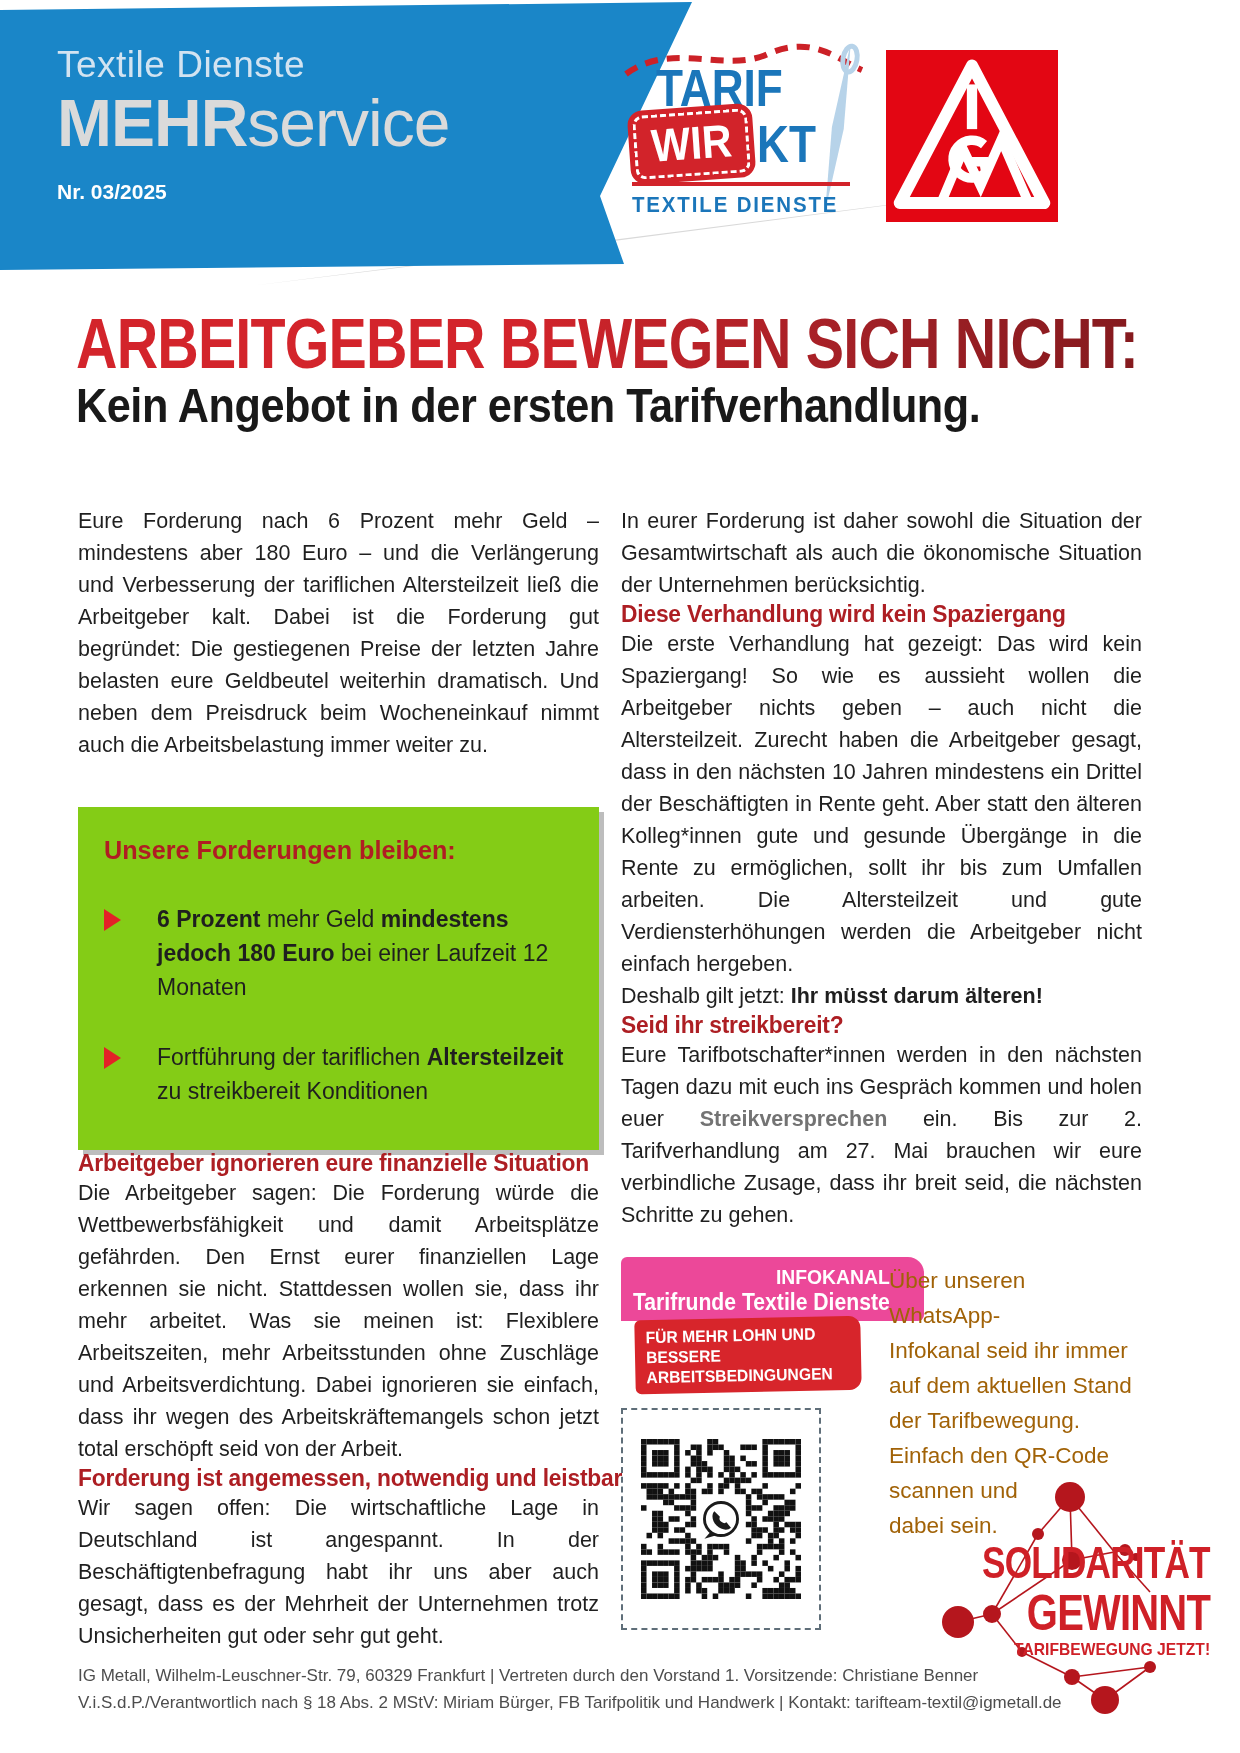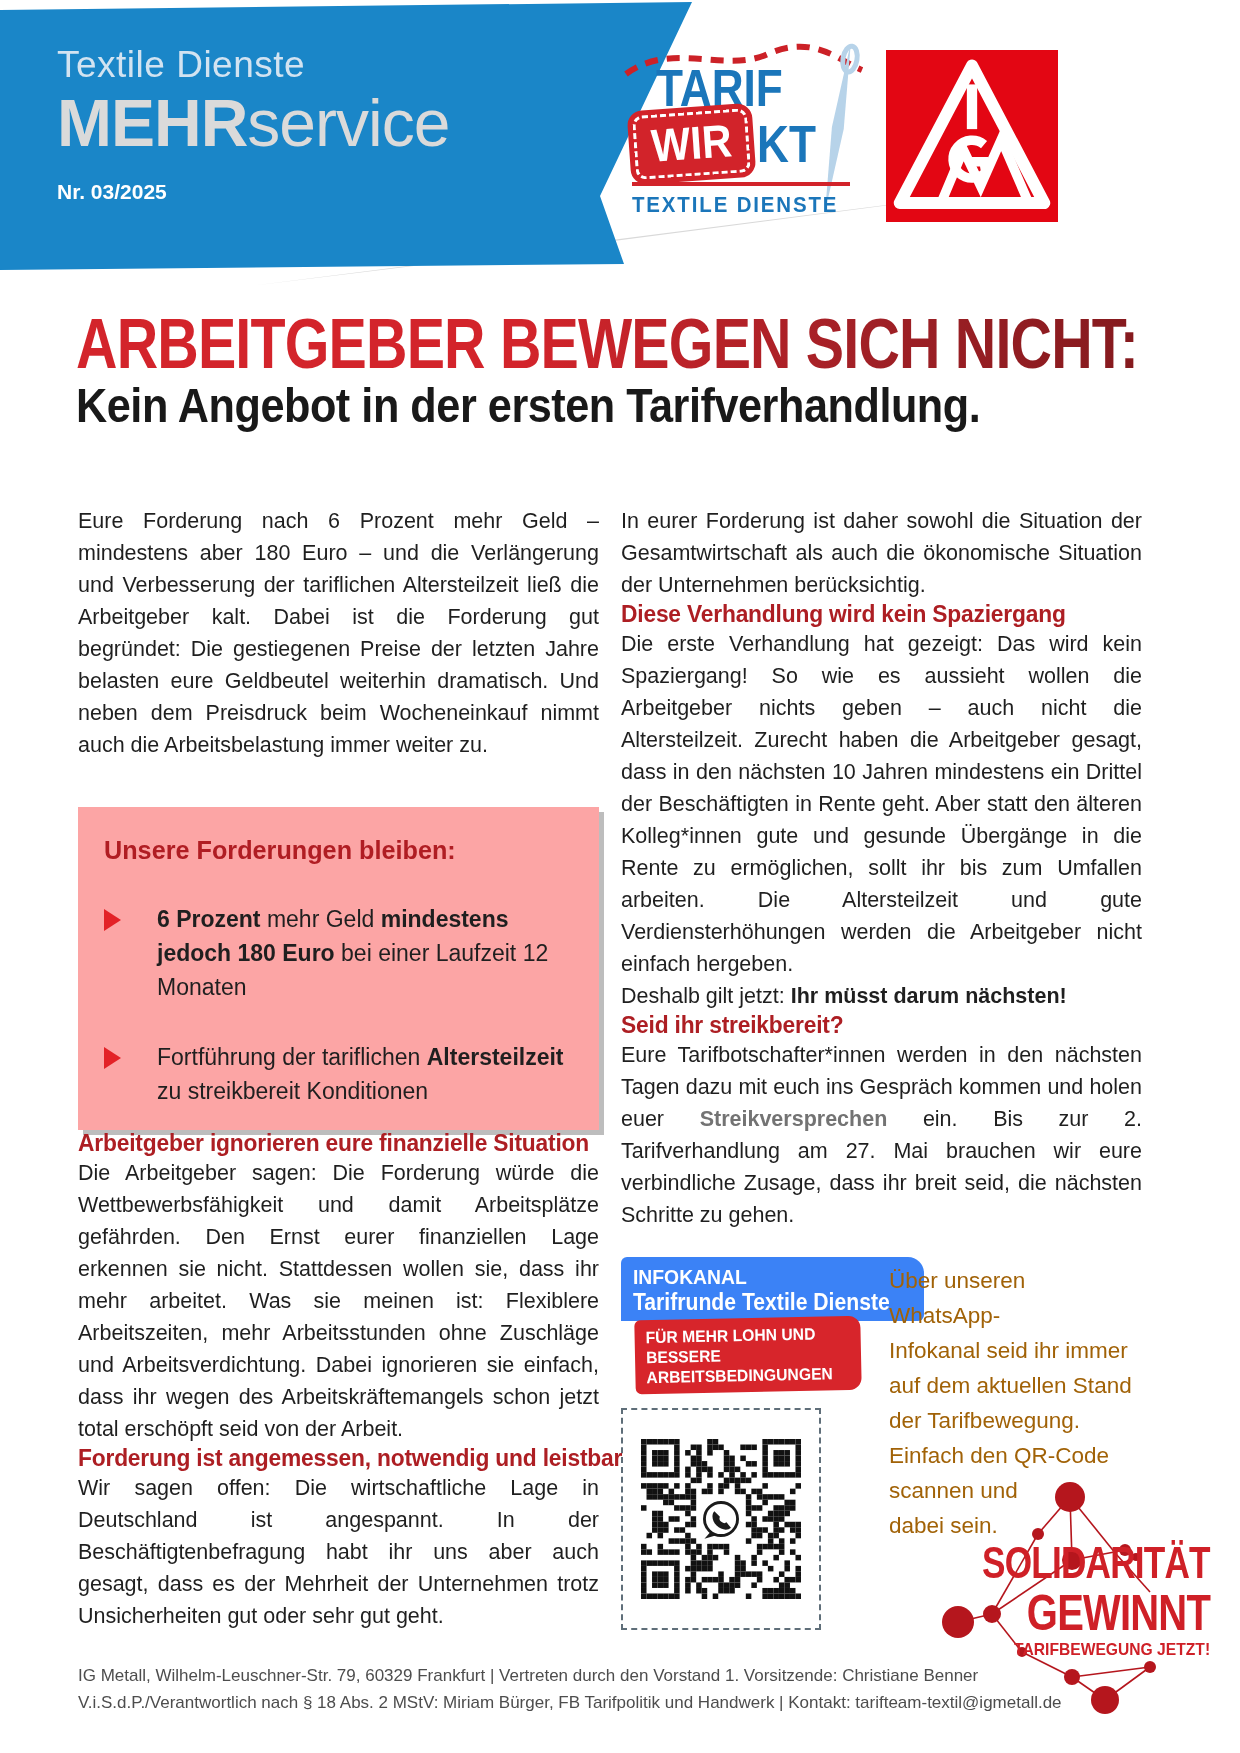--- a/index.html
+++ b/index.html
@@ -38,42 +38,42 @@
 
   
   .cols{position:absolute;left:78px;top:505px;width:1084px;display:flex;gap:22px;}
   .col{width:521px;}
   .col p{margin:0;font-size:21.5px;line-height:32px;text-align:justify;color:#1f1f1f;}
   .b{font-weight:700;}
   .red-b{font-weight:700;color:#737373;}
   h3.sub{margin:0;font-size:23.5px;font-weight:700;color:#ad1e23;letter-spacing:-0.2px;transform:scaleX(.97);transform-origin:left;white-space:nowrap;}
 
   
-  .demand-box{margin-top:46px;background:#fca5a5;box-shadow:5px 5px 0 #bdbdbd;padding:28px 26px 22px 26px;}
+  .demand-box{margin-top:46px;background:#84cc16;box-shadow:5px 5px 0 #bdbdbd;padding:28px 26px 42px 26px;}
   .demand-box .title{font-size:26px;font-weight:700;color:#b01d23;margin:0 0 28px 0;transform:scaleX(.97);transform-origin:left;}
   .bullet{display:flex;margin-top:36px;}
   .bullet:first-of-type{margin-top:0;}
   .tri{flex:0 0 36px;margin-top:7px;width:0;height:0;border-left:17px solid #e32227;border-top:11px solid transparent;border-bottom:11px solid transparent;}
   .bullet .bt{font-size:23px;line-height:34px;color:#1f1f1f;}
 
   .lh1{margin-top:36px;}
   .lp2{margin-top:8px;}
   .lh2{margin-top:46px;}
   .lp3{margin-top:8px;}
 
   .rh1{margin-top:58px;}
   .rp2{margin-top:8px;}
   .call{margin-top:0;}
   .rh2{margin-top:58px;}
   .rp3{margin-top:8px;}
 
   
   .promo{margin-top:26px;display:flex;}
   .promo-left{width:240px;}
-  .badge-top{display:inline-block;background:#3b82f6;color:#fff;border-radius:6px 16px 6px 0;padding:8px 12px 6px 12px;}
+  .badge-top{display:inline-block;background:#ec4899;color:#fff;border-radius:6px 16px 6px 0;padding:8px 12px 6px 12px;text-align:right;}
   .badge-top .l1{font-size:21px;font-weight:800;line-height:24px;transform:scaleX(.92);transform-origin:left;}
   .badge-top .l2{font-size:23px;font-weight:800;line-height:26px;white-space:nowrap;transform:scaleX(.92);transform-origin:left;}
   .badge-bottom{display:inline-block;background:#d7252b;color:#fff;border-radius:6px 12px 12px 6px;padding:7px 11px;margin-left:14px;margin-top:-3px;transform:rotate(-1.2deg);}
   .badge-bottom .l3{font-size:16.5px;font-weight:800;line-height:20px;white-space:pre-line;transform:scaleX(.95);transform-origin:left;}
   .qr-frame{margin-top:16px;width:196px;height:218px;border:2px dashed #5f6e79;display:flex;align-items:center;justify-content:center;}
   .promo-right{margin-left:28px;padding-top:6px;}
   .wa-text{font-size:22.5px;line-height:35px;color:#a16207;white-space:pre-line;text-align:left;}
 
   
   .solidarity{position:absolute;left:920px;top:1462px;width:300px;height:270px;}
@@ -153,21 +153,21 @@
 
       <h3 class="sub lh2">Forderung ist angemessen, notwendig und leistbar</h3>
       <p class="lp3">Wir sagen offen: Die wirtschaftliche Lage in Deutschland ist angespannt. In der Beschäftigtenbefragung habt ihr uns aber auch gesagt, dass es der Mehrheit der Unternehmen trotz Unsicherheiten gut oder sehr gut geht.</p>
     </div>
 
     <div class="col">
       <p>In eurer Forderung ist daher sowohl die Situation der Gesamtwirtschaft als auch die ökonomische Situation der Unternehmen berücksichtig.</p>
 
       <h3 class="sub rh1">Diese Verhandlung wird kein Spaziergang</h3>
       <p class="rp2">Die erste Verhandlung hat gezeigt: Das wird kein Spaziergang! So wie es aussieht wollen die Arbeitgeber nichts geben – auch nicht die Altersteilzeit. Zurecht haben die Arbeitgeber gesagt, dass in den nächsten 10 Jahren mindestens ein Drittel der Beschäftigten in Rente geht. Aber statt den älteren Kolleg*innen gute und gesunde Übergänge in die Rente zu ermöglichen, sollt ihr bis zum Umfallen arbeiten. Die Altersteilzeit und gute Verdiensterhöhungen werden die Arbeitgeber nicht einfach hergeben.</p>
-      <p class="call"><span>Deshalb gilt jetzt: </span><span class="b">Ihr müsst darum nächsten!</span></p>
+      <p class="call"><span>Deshalb gilt jetzt: </span><span class="b">Ihr müsst darum älteren!</span></p>
 
       <h3 class="sub rh2">Seid ihr streikbereit?</h3>
       <p class="rp3"><span>Eure Tarifbotschafter*innen werden in den nächsten Tagen dazu mit euch ins Gespräch kommen und holen euer </span><span class="red-b">Streikversprechen</span><span> ein. Bis zur 2. Tarifverhandlung am 27. Mai brauchen wir eure verbindliche Zusage, dass ihr breit seid, die nächsten Schritte zu gehen.</span></p>
 
       <div class="promo">
         <div class="promo-left">
           <div class="badge-top">
             <div class="l1">INFOKANAL</div>
             <div class="l2">Tarifrunde Textile Dienste</div>
           </div>

